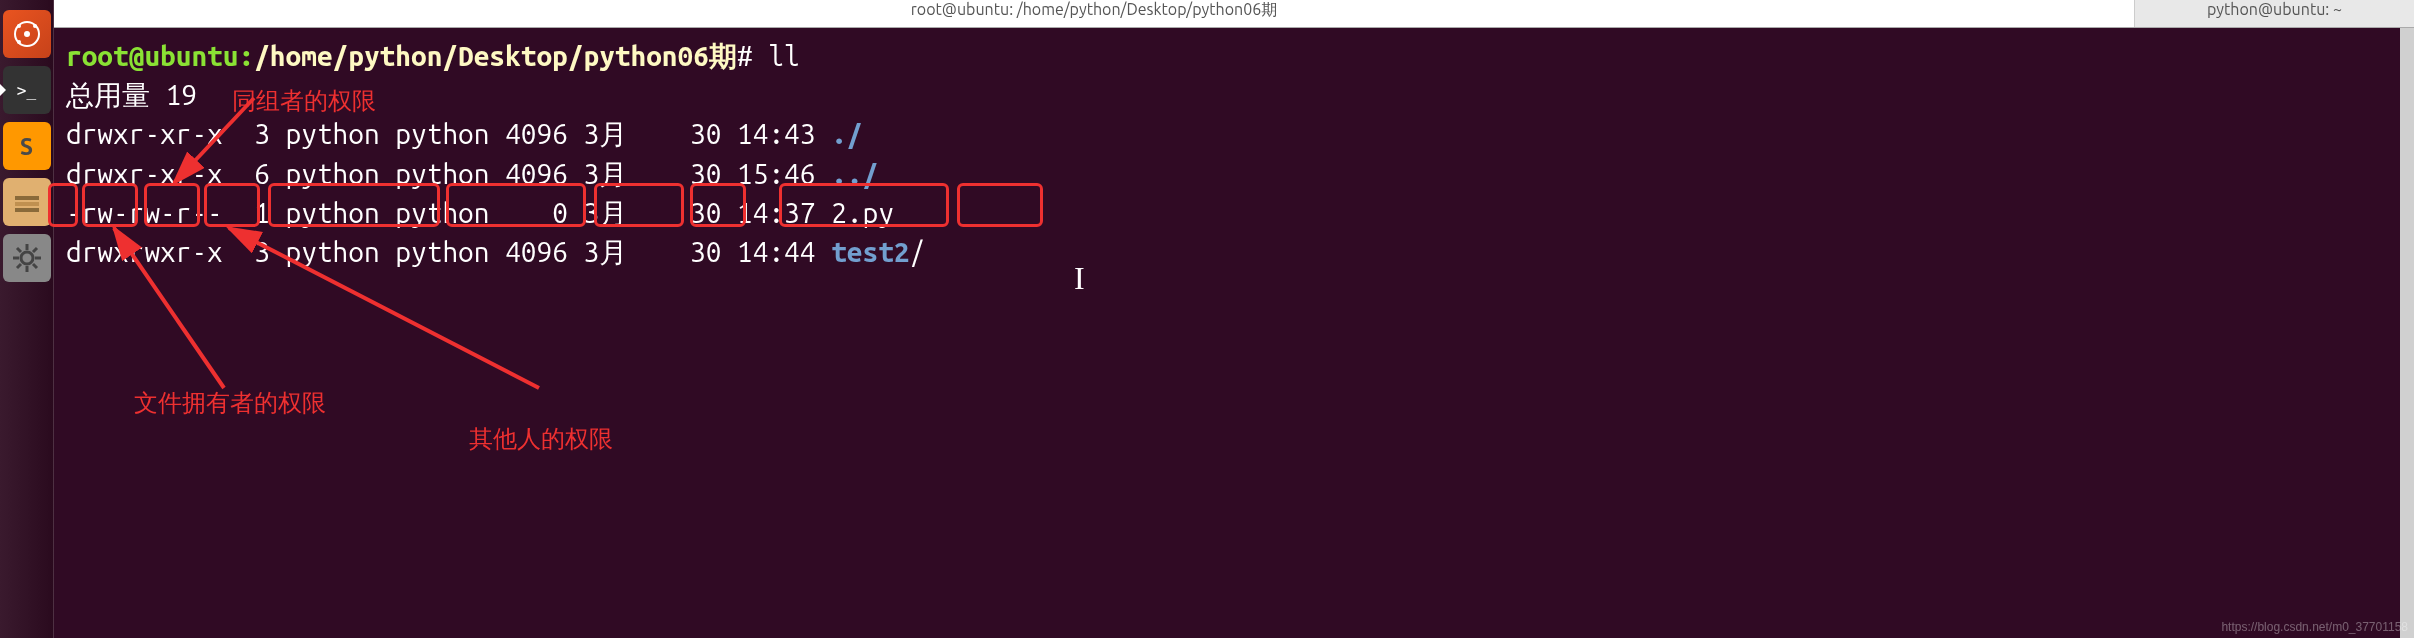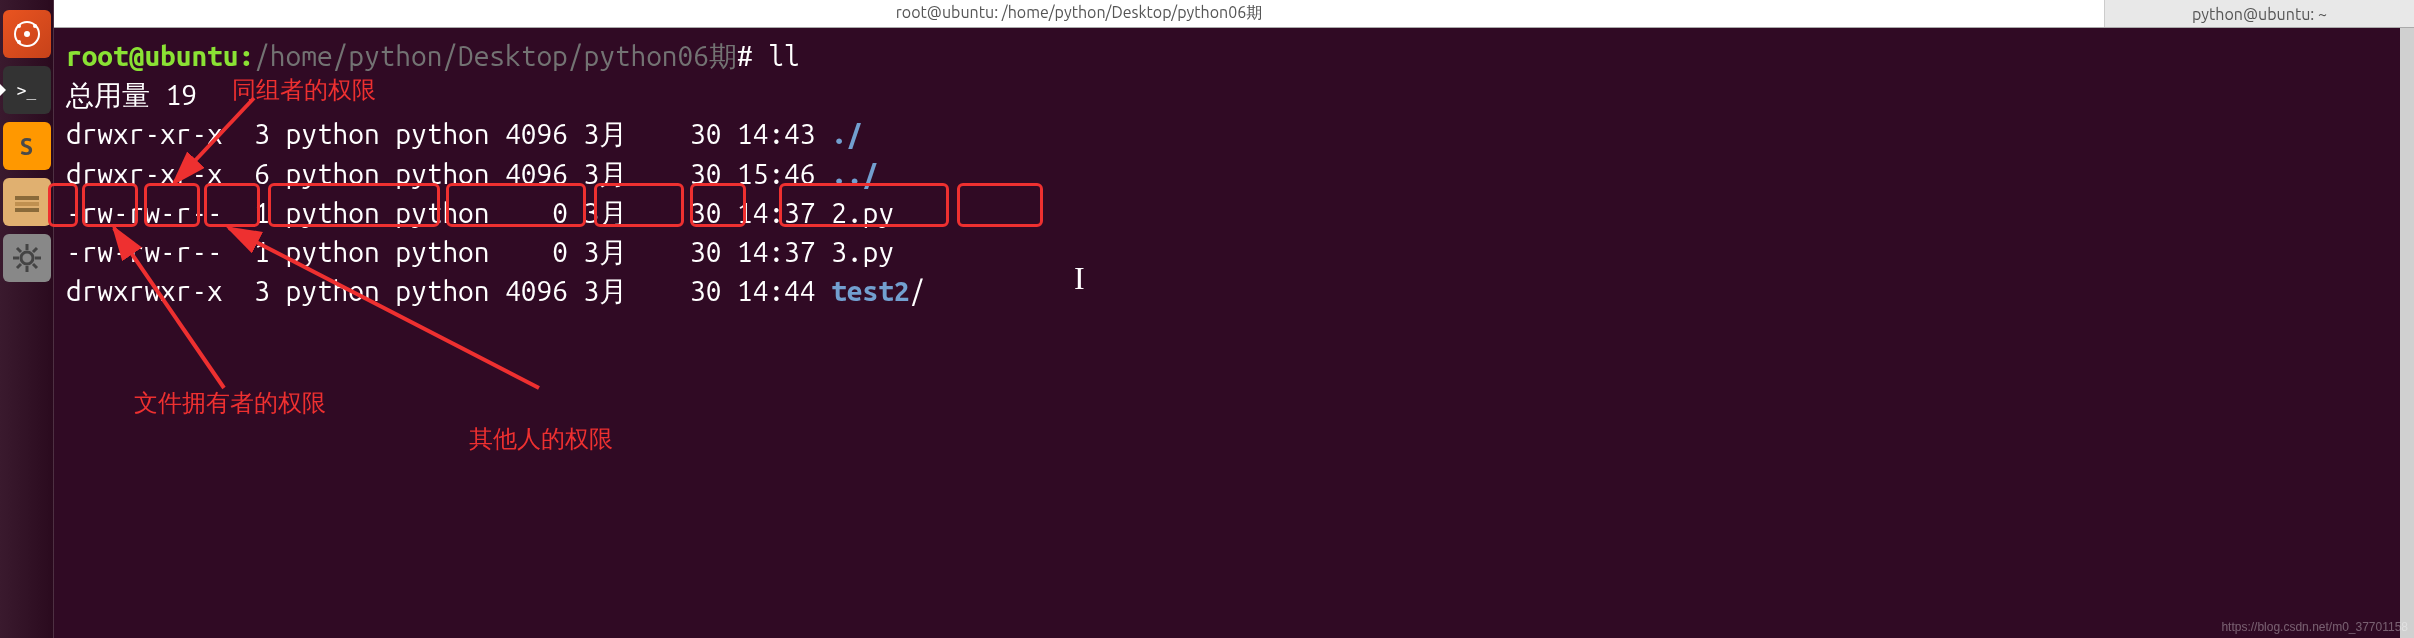--- a/index.html
+++ b/index.html
@@ -78,51 +78,51 @@
       height: 28px;
       background: #e8e8e8;
       display: flex;
       align-items: center;
       font-family: "Ubuntu", sans-serif;
       font-size: 16px;
       color: #555;
       border-bottom: 1px solid #aaa;
     }
     .title-tab {
-      padding: 8px 20px;
+      padding: 0 20px;
       height: 100%;
       display: flex;
-      align-items: center;
+      align-items: flex-start;
     }
     .title-tab.left {
       flex: 1;
       justify-content: center;
       background: #fff;
     }
     .title-tab.right {
-      width: 310px;
+      width: 280px;
       justify-content: center;
       border-left: 1px solid #ccc;
     }
     .terminal {
       flex: 1;
       background: #300a24;
       padding: 8px 12px;
       font-size: 28px;
       line-height: 1.4;
       color: #fff;
       font-family: "Ubuntu Mono", "DejaVu Sans Mono", monospace;
       position: relative;
     }
     .term-line {
       white-space: pre;
       position: relative;
     }
     .prompt-user { color: #8ae234; font-weight: bold; }
-    .prompt-path { color: #737373; font-weight: normal; }
+    .prompt-path { color: #fef9c3; font-weight: bold; }
     .prompt-hash { color: #fff; }
     .command { color: #fff; }
     .total { color: #fff; }
     .dir-color { color: #729fcf; font-weight: bold; }
     .cursor {
       display: inline-block;
       width: 14px;
       height: 28px;
       background: #fff;
       vertical-align: middle;
@@ -215,26 +215,25 @@
   </div>
 
   <div class="terminal">
     <div class="term-line"><span class="prompt-user">root@ubuntu</span><span class="prompt-user">:</span><span class="prompt-path">/home/python/Desktop/python06期</span><span class="prompt-hash"># </span><span class="command">ll</span></div>
     <div class="term-line"><span class="total">总用量 19</span></div>
 
     <div id="listing-container">
         <div class="term-line"><span>drwxr-xr-x</span> <span> 3</span> <span>python</span> <span>python</span> <span>4096</span> <span>3月  </span>  <span>30</span> <span>14:43</span> <span class="dir-color">./</span><span></span></div>
         <div class="term-line"><span>drwxr-xr-x</span> <span> 6</span> <span>python</span> <span>python</span> <span>4096</span> <span>3月  </span>  <span>30</span> <span>15:46</span> <span class="dir-color">../</span><span></span></div>
         <div class="term-line"><span>-rw-rw-r--</span> <span> 1</span> <span>python</span> <span>python</span> <span>   0</span> <span>3月  </span>  <span>30</span> <span>14:37</span> <span class="">2.py</span><span></span></div>
-        <div class="term-line"><span>-rw-rw-r--</span> <span> 1</span> <span>python</span> <span>python</span> <span>   0</span> <span>3月  </span>  <span>30</span> <span>14:37</span> <span class="">3.py</span><span></span></div>
         <div class="term-line"><span>drwxrwxr-x</span> <span> 3</span> <span>python</span> <span>python</span> <span>4096</span> <span>3月  </span>  <span>30</span> <span>14:44</span> <span class="dir-color">test2</span><span>/</span></div>
       </div>
 
 
-    <div class="annotation" style="left:178px; top:45px;">同组者的权限</div>
+    <div class="annotation" style="left:178px; top:56px;">同组者的权限</div>
     <div class="annotation" style="left:80px; top:358px;">文件拥有者的权限</div>
     <div class="annotation" style="left:415px; top:358px;margin-top:36px;">其他人的权限</div>
 
     <div class="red-box" style="left:-6px; top:155px; width:30px; height:44px;"></div>
     <div class="red-box" style="left:28px; top:155px; width:56px; height:44px;"></div>
     <div class="red-box" style="left:90px; top:155px; width:56px; height:44px;"></div>
     <div class="red-box" style="left:150px; top:155px; width:56px; height:44px;"></div>
     <div class="red-box" style="left:214px; top:155px; width:172px; height:44px;"></div>
     <div class="red-box" style="left:392px; top:155px; width:140px; height:44px;"></div>
     <div class="red-box" style="left:540px; top:155px; width:90px; height:44px;"></div>

